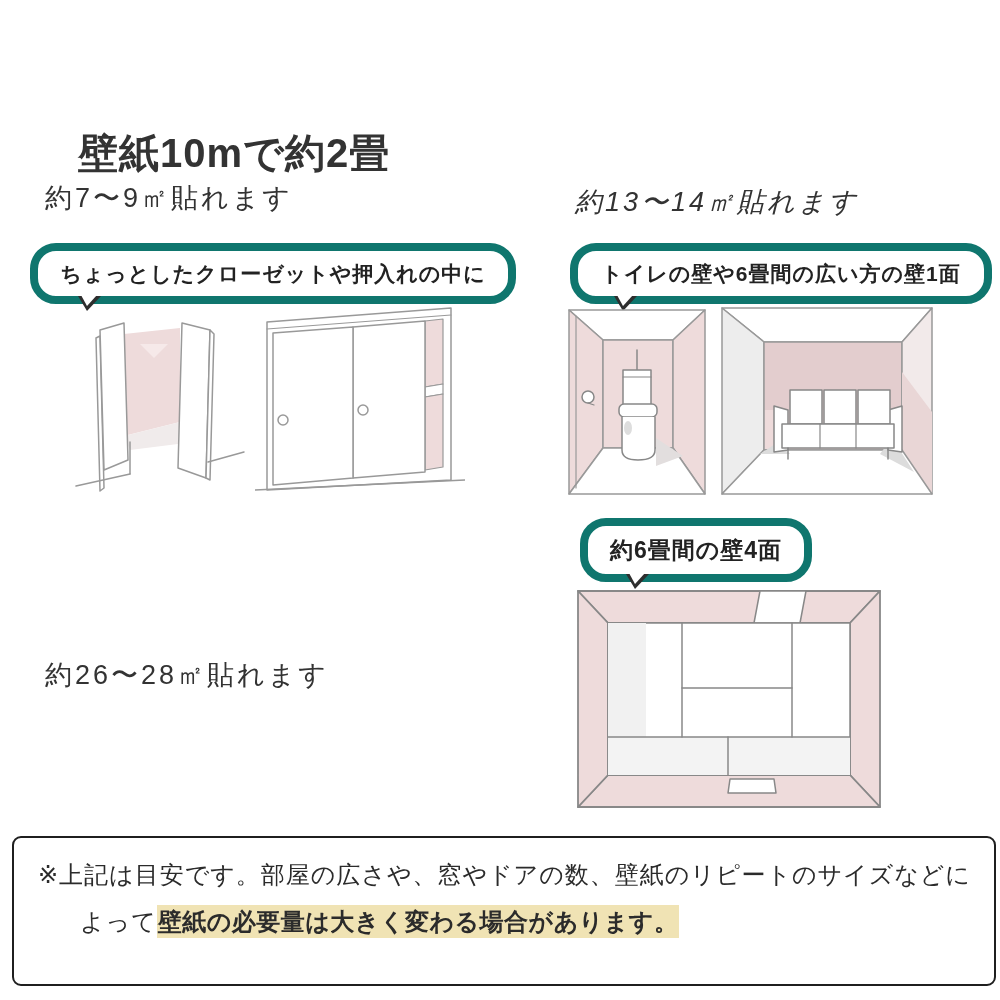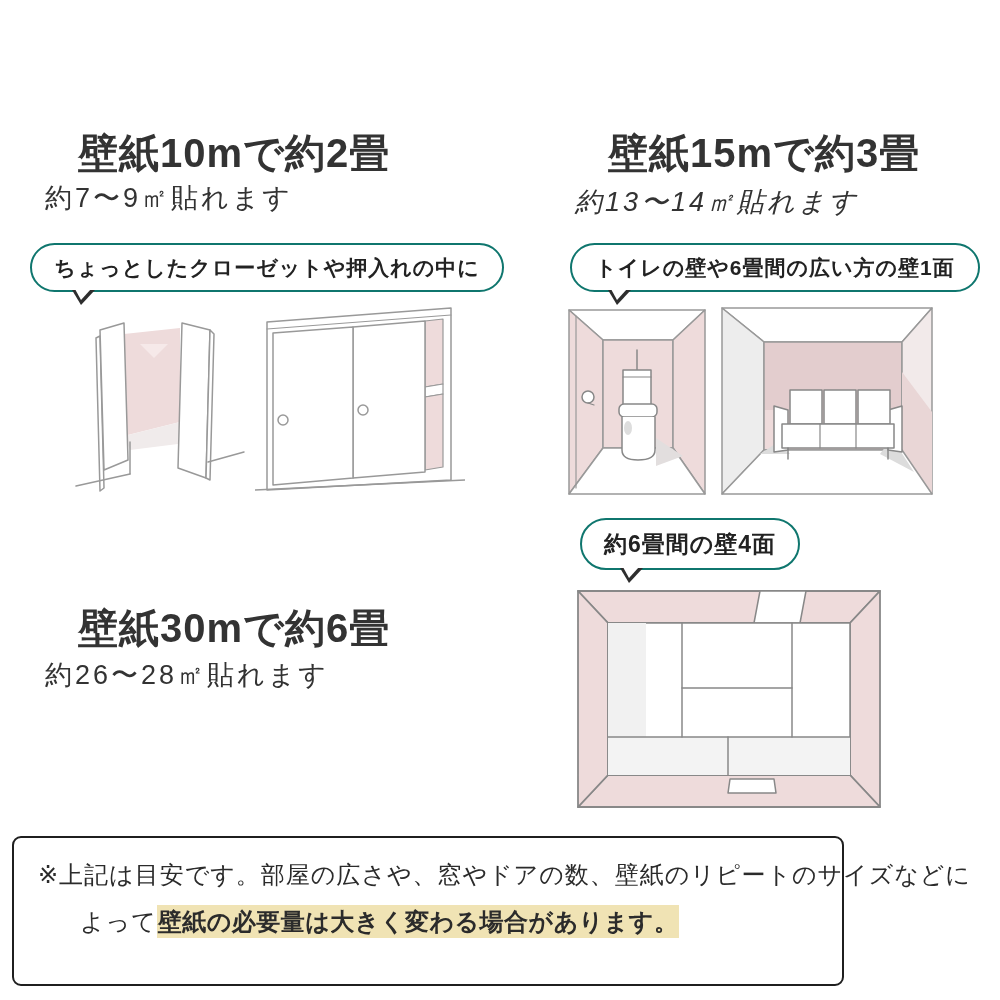--- a/index.html
+++ b/index.html
@@ -2,52 +2,51 @@
 <html><head>
 <meta charset="utf-8">
 <style>
   html,body{margin:0;padding:0;background:#fff;}
   #page{position:relative;width:1000px;height:1000px;background:#fff;overflow:hidden;
         font-family:"Liberation Sans","DejaVu Sans",sans-serif;color:#333;}
   .title{position:absolute;left:0;right:0;top:28px;text-align:center;
          font-size:42px;font-weight:900;letter-spacing:3px;color:#1b2c4f;}
   .h2{position:absolute;font-size:40px;font-weight:800;letter-spacing:1px;color:#333;white-space:nowrap;margin-left:33px;}
   .sub{position:absolute;font-size:27px;font-weight:500;letter-spacing:3px;color:#333;white-space:nowrap;}
-  .bubble{position:absolute;background:#fff;border:2px solid #0f766e;border-radius:26px;
+  .bubble{position:absolute;background:#fff;border:8px solid #0f766e;border-radius:26px;
           display:flex;align-items:center;justify-content:center;
           font-size:21px;font-weight:600;letter-spacing:1px;color:#222;white-space:nowrap;}
   .bubble::before{content:"";position:absolute;bottom:-15px;left:var(--tail-left,38px);
           width:0;height:0;border-left:9px solid transparent;border-right:14px solid transparent;
           border-top:15px solid #2e2e2e;}
   .bubble::after{content:"";position:absolute;bottom:-10px;left:calc(var(--tail-left,38px) + 3px);
           width:0;height:0;border-left:6px solid transparent;border-right:10px solid transparent;
           border-top:11px solid #fff;}
   .bubble.big{font-size:23px;font-weight:700;}
   .illus{position:absolute;}
-  .note-box{position:absolute;left:12px;top:836px;width:832px;height:150px;box-sizing:border-box;
+  .note-box{position:absolute;left:12px;top:836px;width:984px;height:150px;box-sizing:border-box;
             border:2.5px solid #1f1f1f;border-radius:9px;background:#fff;
             padding:13px 18px 0 24px;font-size:24px;line-height:47px;letter-spacing:1px;
             color:#2b2b2b;font-weight:500;white-space:nowrap;}
   .note-indent{padding-left:42px;}
   .hl{font-weight:800;background:#f0e3b4;padding:3px 1px;letter-spacing:0.5px;}
   svg{display:block;}
 </style>
 </head>
 <body>
 
 <div id="page">
 
 
   <div class="h2" style="left:45px;top:126px;">壁紙10mで約2畳</div>
   <div class="sub" style="left:45px;top:180px;">約7〜9㎡貼れます</div>
   <div class="bubble" style="left:30px;top:243px;width:470px;height:45px;--tail-left:40px;">
     <span>ちょっとしたクローゼットや押入れの中に</span>
   </div>
 
-  <div class="h2" style="left:575px;top:126px;">壁紙15mで約3畳</div>
   <div class="sub" style="left:575px;top:184px;font-style:italic;">約13〜14㎡貼れます</div>
   <div class="bubble" style="left:570px;top:243px;width:406px;height:45px;--tail-left:36px;">
     <span>トイレの壁や6畳間の広い方の壁1面</span>
   </div>
 
   <div class="illus" style="left:72px;top:310px;">
     <svg width="175" height="185" viewBox="0 0 175 185" fill="none" stroke-linecap="round" stroke-linejoin="round">
       <polygon points="52,24 108,18 108,112 52,126" fill="#eedbdb"></polygon>
       <polygon points="68,34 96,34 82,48" fill="#f6e9e9"></polygon>
       <polygon points="52,126 108,112 122,132 58,140" fill="#f0ebeb"></polygon>
@@ -118,21 +117,20 @@
       <line x1="140" y1="122" x2="140" y2="146" stroke="#888" stroke-width="1.2"></line>
       <line x1="72" y1="146" x2="72" y2="157" stroke="#888" stroke-width="1.5"></line>
       <line x1="172" y1="146" x2="172" y2="157" stroke="#888" stroke-width="1.5"></line>
     </svg>
   </div>
 
   <div class="bubble big" style="left:580px;top:518px;width:216px;height:48px;--tail-left:38px;">
     <span>約6畳間の壁4面</span>
   </div>
 
-  <div class="h2" style="left:45px;top:601px;">壁紙30mで約6畳</div>
   <div class="sub" style="left:45px;top:657px;">約26〜28㎡貼れます</div>
 
   <div class="illus" style="left:570px;top:585px;">
     <svg width="318" height="230" viewBox="0 0 318 230" fill="none" stroke-linecap="round" stroke-linejoin="round">
       <polygon points="8,6 310,6 280,38 38,38" fill="#eedbdb" stroke="#888" stroke-width="1.8"></polygon>
       <polygon points="310,6 310,222 280,190 280,38" fill="#eedbdb" stroke="#888" stroke-width="1.8"></polygon>
       <polygon points="8,222 310,222 280,190 38,190" fill="#eedbdb" stroke="#888" stroke-width="1.8"></polygon>
       <polygon points="8,6 38,38 38,190 8,222" fill="#eedbdb" stroke="#888" stroke-width="1.8"></polygon>
       <polygon points="190,6 236,6 230,38 184,38" fill="#fff" stroke="#888" stroke-width="1.5"></polygon>
       <rect x="38" y="38" width="242" height="152" fill="#fff" stroke="#888" stroke-width="1.5"></rect>

